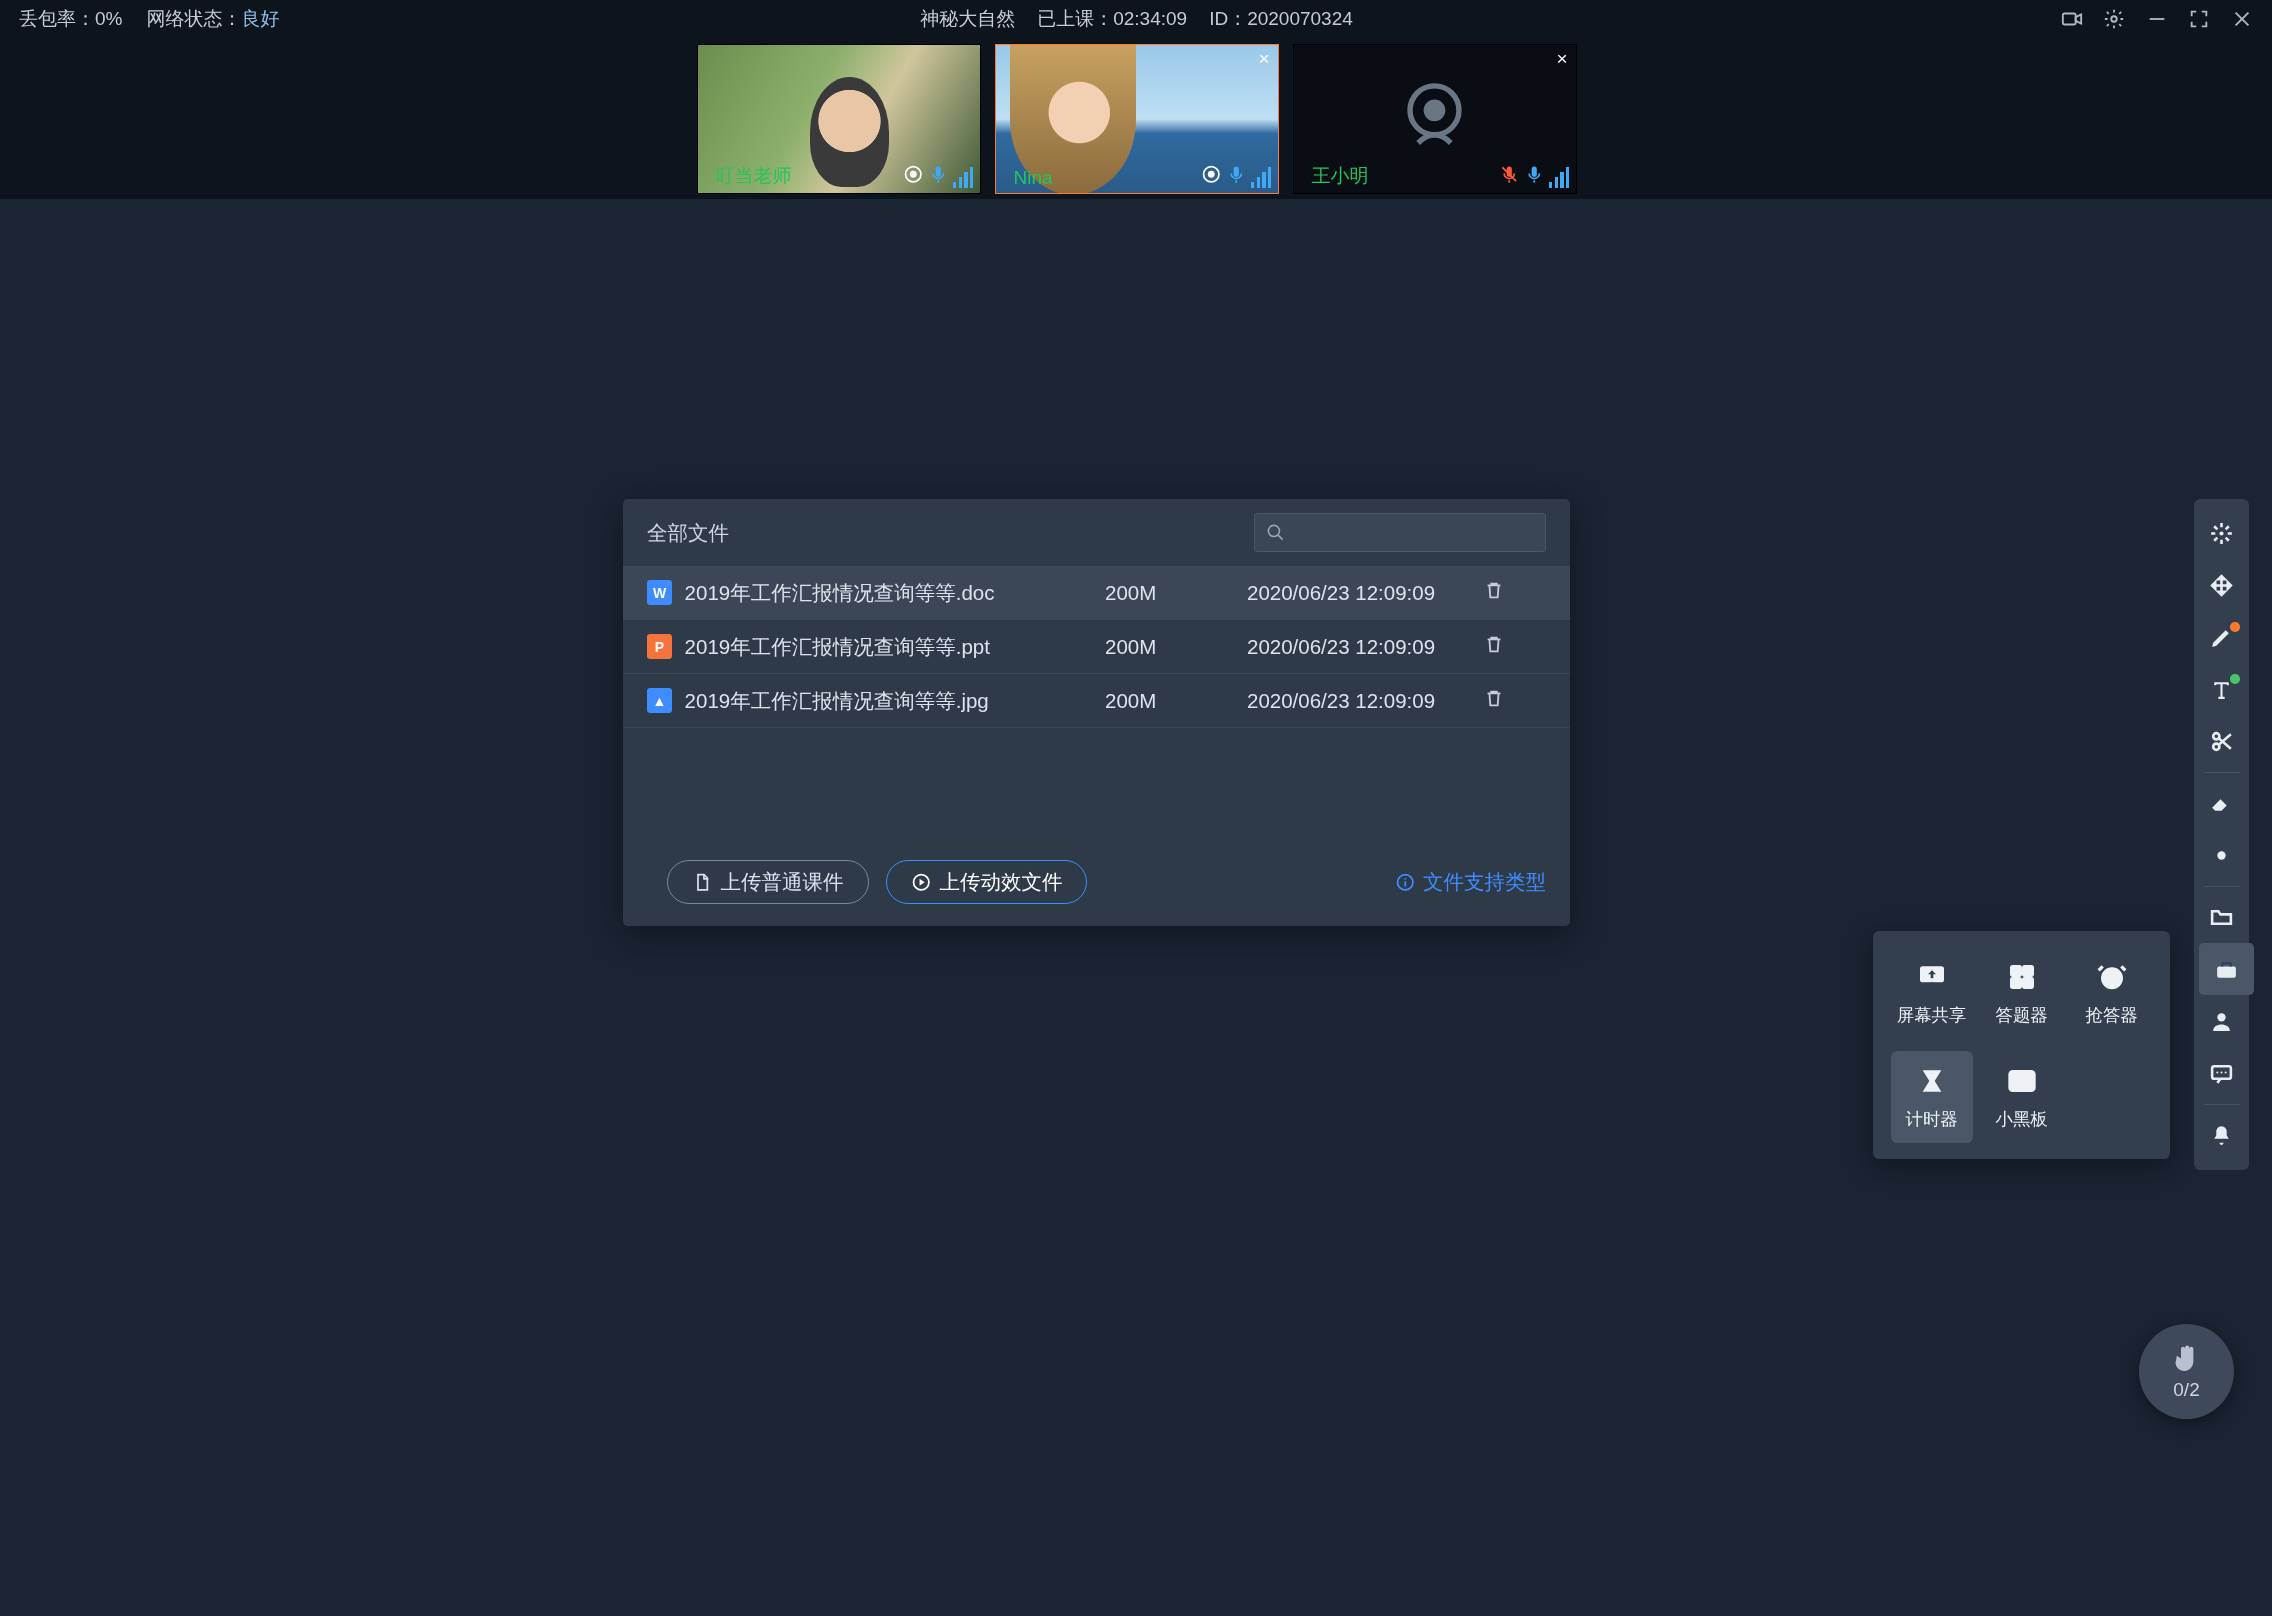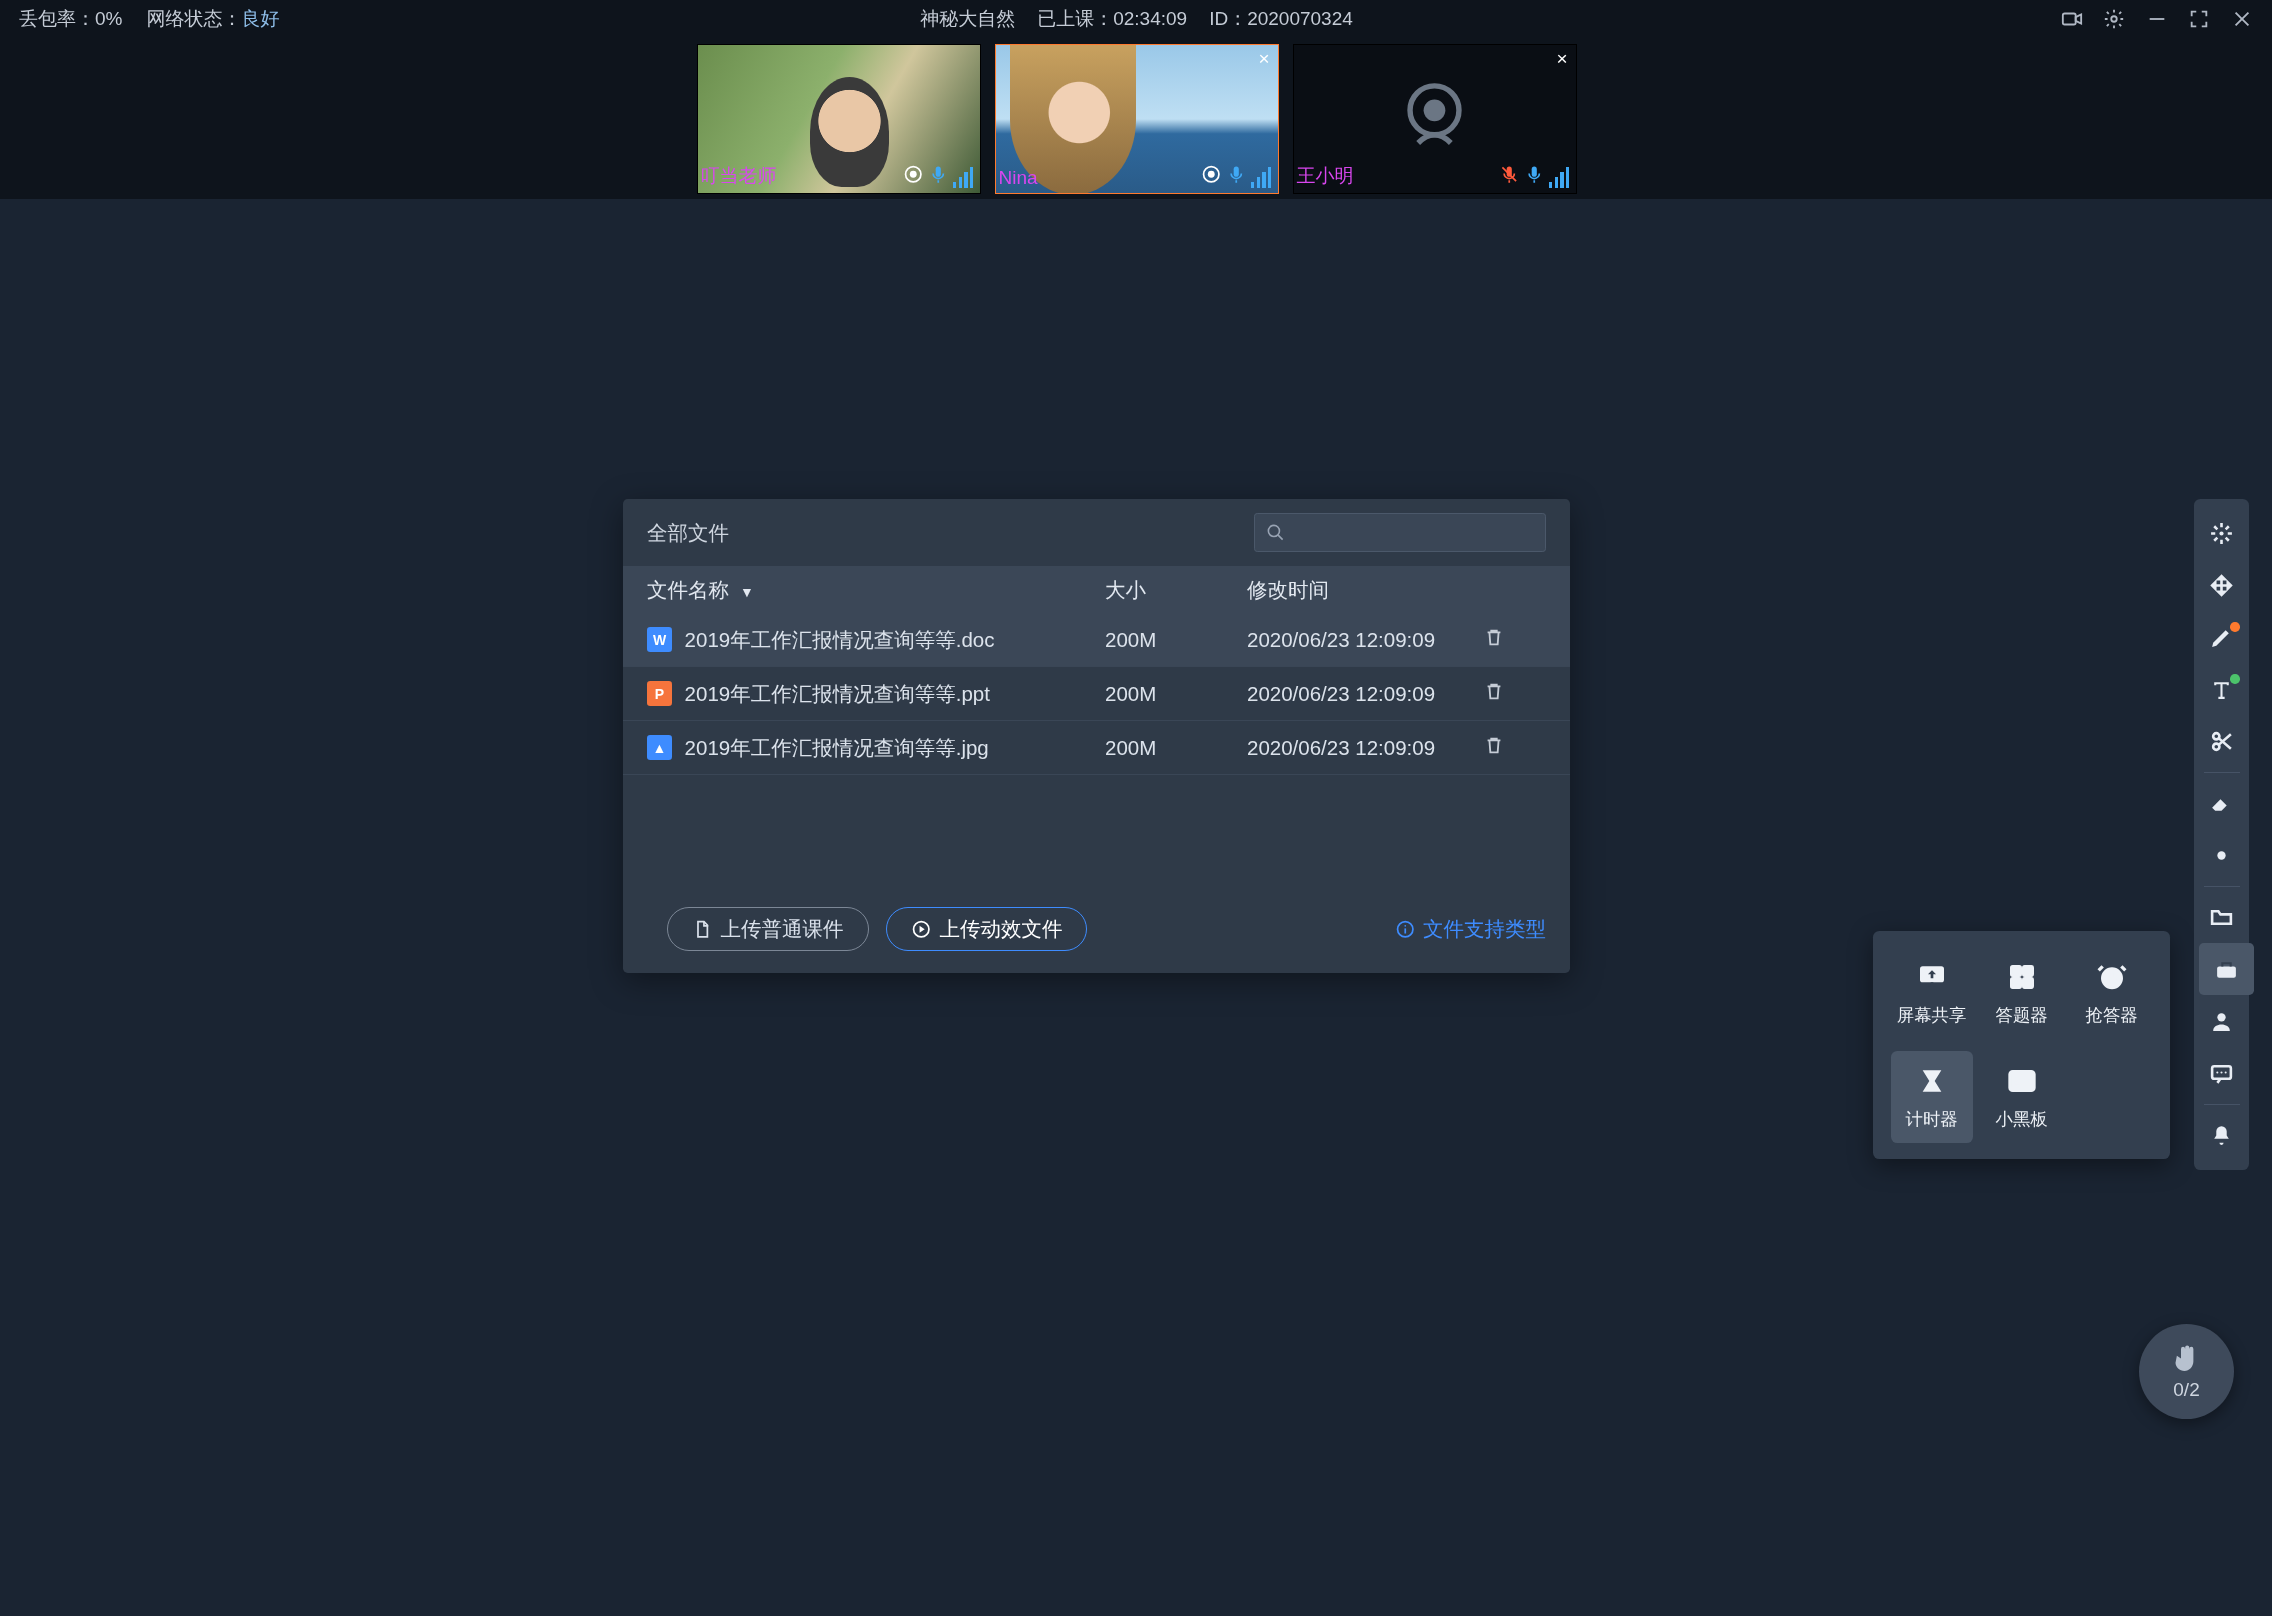--- a/index.html
+++ b/index.html
@@ -56,22 +56,22 @@
     width:100%;height:100%;
     background:#405060;
   }
   .photo.p1 { background: linear-gradient(120deg,#6b8e4e 0%,#8cb06c 40%,#d0c69c 60%,#3e5a36 100%); position:relative;}
   .photo.p1::after{content:"";position:absolute;left:40%;top:22%;width:79px;height:110px;border-radius:50% 50% 40% 40%;background:radial-gradient(circle at 50% 40%,#e9c7a6 0 40%,transparent 41%),#3a3a3a;}
   .photo.p2 { background: linear-gradient(180deg,#9ac8e8 0%,#bfdff3 50%,#2f6a9f 60%,#2a5b88 100%);position:relative;}
   .photo.p2::after{content:"";position:absolute;left:5%;top:0;width:126px;height:150px;border-radius:0 0 50% 50%;background:radial-gradient(circle at 55% 45%,#f1d0b4 0 28%,transparent 29%),linear-gradient(#c8a15f,#8a6a3e);}
   .photo.p3 { background:#0a0e14;display:flex;align-items:center;justify-content:center;}
   .webcam-ico {width:87px;height:87px;}
   .video-tile .name {
-    position:absolute;left:3px;bottom:3.2px;
-    color:#d946ef;font-size:19px;
+    position:absolute;left:18px;bottom:3.2px;
+    color:#22c55e;font-size:19px;
   }
   .video-tile .close-x {
     position:absolute; right:8px; top:4.7px;
     color:#fff; font-size:19px; line-height:1;
   }
   .video-tile .mic-area {
     position:absolute; right:6.3px; bottom:4.7px;
     display:flex; gap:4.7px; align-items:flex-end;
   }
   .sigbars { display:flex;gap:2.4px;align-items:flex-end;}
@@ -363,26 +363,20 @@
 <div class="file-dialog">
   <div class="fd-bar">
     <span class="crumb">全部文件</span>
     <div class="fd-search">
       <svg viewBox="0 0 24 24">
           <circle cx="10" cy="10" r="7"></circle>
           <line x1="15" y1="15" x2="21" y2="21"></line>
         </svg>
     </div>
   </div>
-  <div class="fd-header">
-    <span><span>文件名称</span><span class="sort-caret">▼</span></span>
-    <span>大小</span>
-    <span>修改时间</span>
-    <span class="del-h"></span>
-  </div>
   <div id="fd-rows">
       <div class="fd-row">
     <span class="fname">
       <span class="file-badge doc">W</span>
       <span>2019年工作汇报情况查询等等.doc</span>
     </span>
     <span>200M</span>
     <span>2020/06/23 12:09:09</span>
     <span class="del">
       <svg viewBox="0 0 24 24">

